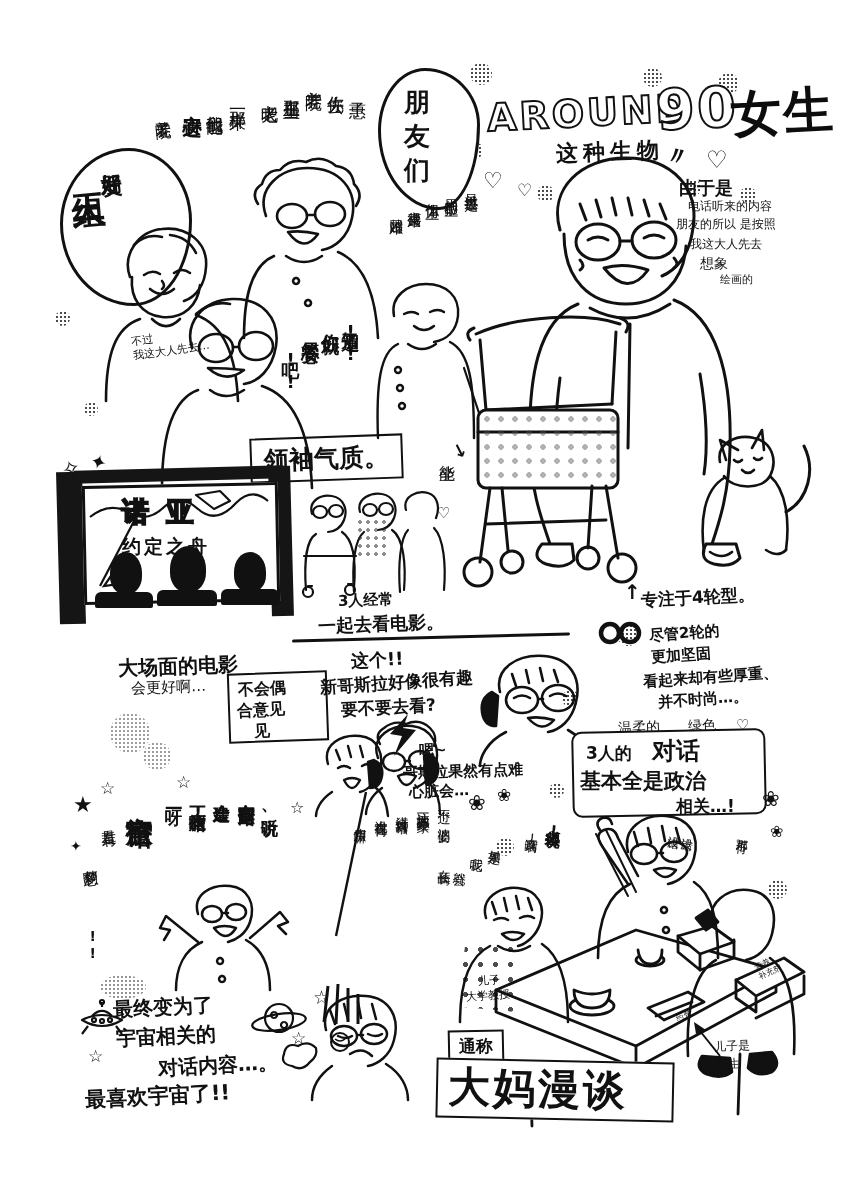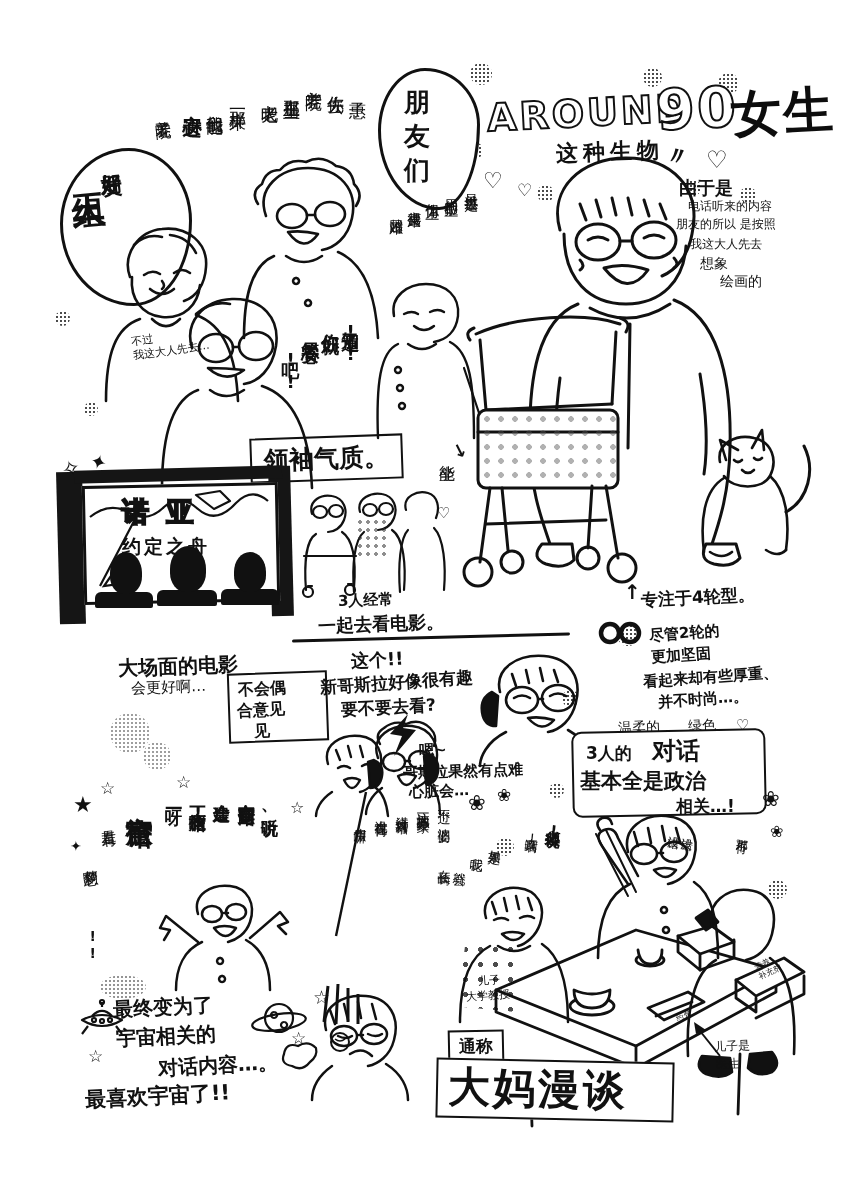--- a/index.html
+++ b/index.html
@@ -88,21 +88,21 @@
   <div class="spark" style="left:664px;top:139px;font-size:26px;transform:rotate(12deg);">〃</div>
   <div class="heart" style="left:706px;top:146px;font-size:24px;">♡</div>
   <div class="heart" style="left:483px;top:168px;font-size:22px;">♡</div>
   <div class="heart" style="left:517px;top:180px;font-size:17px;">♡</div>
 
   <div class="t" style="left:679px;top:178px;font-size:18px;font-weight:bold;">由于是</div>
   <div class="t" style="left:688px;top:200px;font-size:12px;">电话听来的内容</div>
   <div class="t" style="left:676px;top:218px;font-size:12px;">朋友的所以 是按照</div>
   <div class="t" style="left:690px;top:238px;font-size:12px;">我这大人先去</div>
   <div class="t" style="left:700px;top:256px;font-size:14px;">想象</div>
-  <div class="t" style="left:720px;top:274px;font-size:14px;">绘画的</div>
+  <div class="t" style="left:720px;top:274px;font-size:11px;">绘画的</div>
 
   <div class="t vert" style="left:348px;top:88px;font-size:17px;">惠子</div>
   <div class="t vert" style="left:326px;top:82px;font-size:17px;">你先去</div>
   <div class="t vert" style="left:304px;top:78px;font-size:17px;">养老院…</div>
   <div class="t vert" style="left:282px;top:86px;font-size:17px;">在那里当上</div>
   <div class="t vert" style="left:260px;top:92px;font-size:17px;">老大吧</div>
 
   <div class="t vert" style="left:228px;top:98px;font-size:17px;">那样一来</div>
   <div class="t vert" style="left:205px;top:102px;font-size:17px;">我们也能</div>
   <div class="t vert bold" style="left:182px;top:100px;font-size:19px;">安心进</div>

